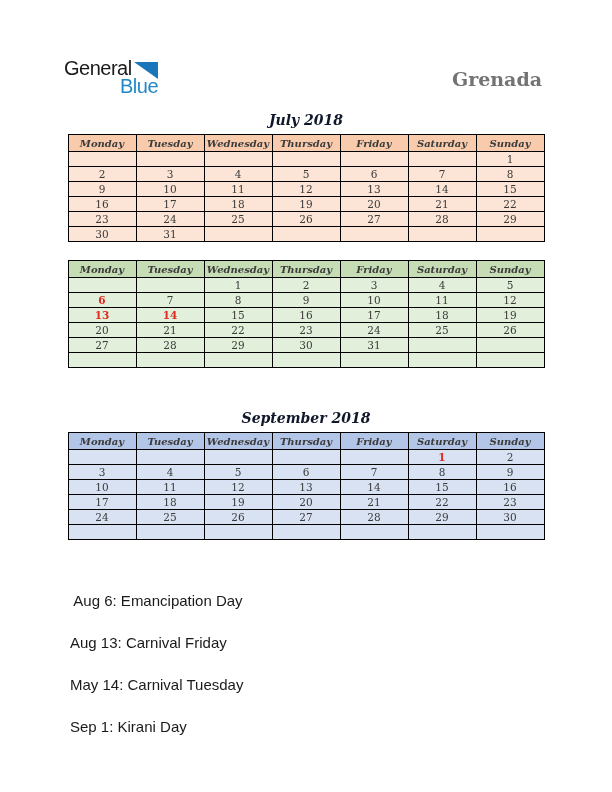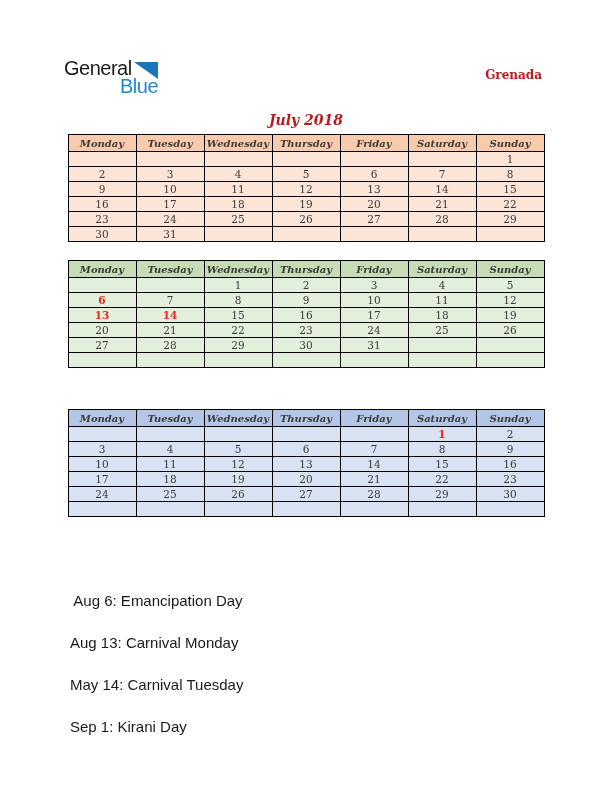--- a/index.html
+++ b/index.html
@@ -22,31 +22,31 @@
     position:absolute; left:70px; top:5px; width:24px; height:17px;
     clip-path:polygon(0 0, 100% 0, 100% 100%);
   }
   .logo-blue {
     position:absolute; right:0; top:18px;
     font-family:"Liberation Sans", sans-serif;
     font-size:20px; font-weight:400; letter-spacing:-0.5px;
   }
   .country {
     position:absolute; top:68px; right:70px;
-    font-size:12px; font-weight:bold; color:#b91c1c;
+    font-size:19px; font-weight:bold; color:#737373;
   }
 
   
   .month { position:absolute; left:0; width:100%; }
   #month-0 { top:111px; }
   #month-1 { top:260px; }
   #month-2 { top:409px; }
   .month-title {
     text-align:center; font-size:14px; font-weight:bold; font-style:italic;
-    line-height:18px; margin-bottom:5px; color:#b91c1c;
+    line-height:18px; margin-bottom:5px; color:#0f172a;
   }
   table.month-table {
     border-collapse:collapse; table-layout:fixed;
     width:477px; margin:0 auto;
     border:1.5px solid #000;
   }
   table.month-table th {
     height:17px; font-size:10px; font-weight:bold; font-style:italic;
     text-align:center; color:#3b3b3b; border:1px solid #000;
   }
@@ -215,20 +215,21 @@
             <td style="background: rgb(226, 239, 218);"></td>
             <td style="background: rgb(226, 239, 218);"></td>
             <td style="background: rgb(226, 239, 218);"></td>
             <td style="background: rgb(226, 239, 218);"></td>
           </tr>
         </tbody>
       </table>
   </section>
 
   <section class="month" id="month-2">
+    <h2 class="month-title">September 2018</h2>
     <table class="month-table">
         <thead>
           <tr>
             <th style="background: rgb(180, 198, 231);">Monday</th>
             <th style="background: rgb(180, 198, 231);">Tuesday</th>
             <th style="background: rgb(180, 198, 231);">Wednesday</th>
             <th style="background: rgb(180, 198, 231);">Thursday</th>
             <th style="background: rgb(180, 198, 231);">Friday</th>
             <th style="background: rgb(180, 198, 231);">Saturday</th>
             <th style="background: rgb(180, 198, 231);">Sunday</th>
@@ -288,18 +289,18 @@
             <td style="background: rgb(217, 226, 243);"></td>
             <td style="background: rgb(217, 226, 243);"></td>
             <td style="background: rgb(217, 226, 243);"></td>
           </tr>
         </tbody>
       </table>
   </section>
 
   <div class="legend">
     <div> Aug 6: Emancipation Day</div>
-    <div>Aug 13: Carnival Monday</div>
+    <div>Aug 13: Carnival Friday</div>
     <div>May 14: Carnival Tuesday</div>
     <div>Sep 1: Kirani Day</div>
   </div>
 
 </div>
 
 </body></html>

